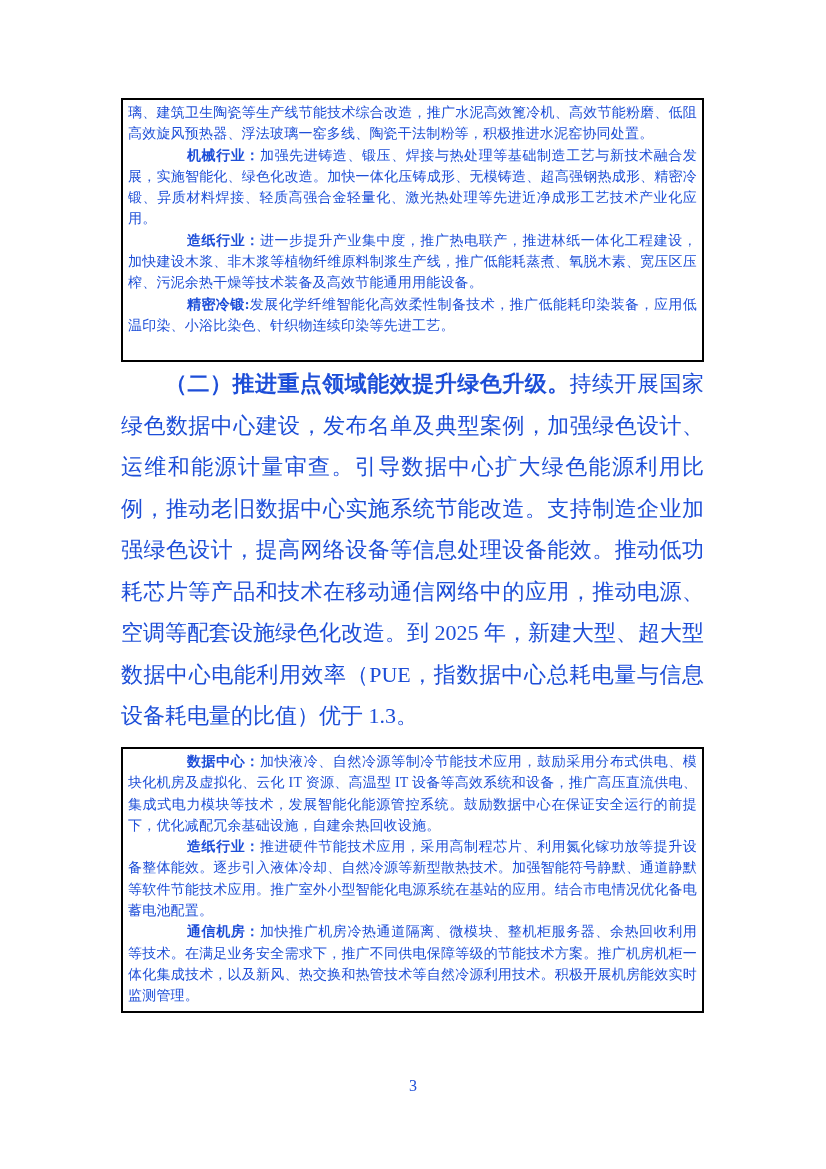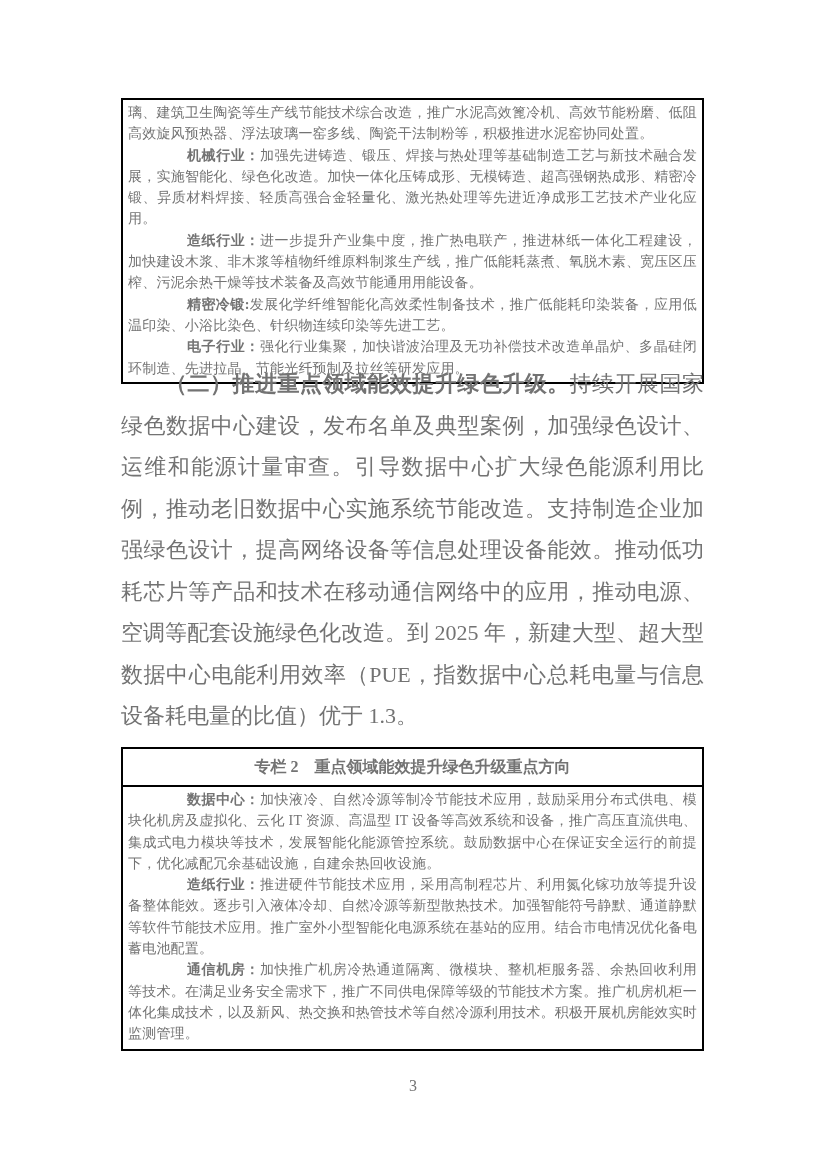--- a/index.html
+++ b/index.html
@@ -2,21 +2,21 @@
 <html><head>
 <meta charset="utf-8">
 <style>
   html, body { margin: 0; padding: 0; }
   body { background: #ffffff; }
   #page {
     position: relative;
     width: 826px;
     height: 1169px;
     background: #ffffff;
-    color: #737373;
+    color: #1d4ed8;
     font-family: "Liberation Serif", "DejaVu Serif", serif;
     overflow: hidden;
   }
 
   
   .colbox {
     position: absolute;
     left: 121px;
     width: 583px;
     border: 2px solid #000;
@@ -77,30 +77,28 @@
 <body>
 
 <div id="page">
 
   <div class="colbox" id="industry-box">
     <div id="industry-paras">
         <p class="box-para"><span>璃、建筑卫生陶瓷等生产线节能技术综合改造，推广水泥高效篦冷机、高效节能粉磨、低阻高效旋风预热器、浮法玻璃一窑多线、陶瓷干法制粉等，积极推进水泥窑协同处置。</span></p>
         <p class="box-para indent"><span class="lead">机械行业：</span><span>加强先进铸造、锻压、焊接与热处理等基础制造工艺与新技术融合发展，实施智能化、绿色化改造。加快一体化压铸成形、无模铸造、超高强钢热成形、精密冷锻、异质材料焊接、轻质高强合金轻量化、激光热处理等先进近净成形工艺技术产业化应用。</span></p>
         <p class="box-para indent"><span class="lead">造纸行业：</span><span>进一步提升产业集中度，推广热电联产，推进林纸一体化工程建设，加快建设木浆、非木浆等植物纤维原料制浆生产线，推广低能耗蒸煮、氧脱木素、宽压区压榨、污泥余热干燥等技术装备及高效节能通用用能设备。</span></p>
         <p class="box-para indent"><span class="lead">精密冷锻:</span><span>发展化学纤维智能化高效柔性制备技术，推广低能耗印染装备，应用低温印染、小浴比染色、针织物连续印染等先进工艺。</span></p>
-        <p class="box-para indent"><span class="lead">电子行业：</span><span>强化行业集聚，加快谐波治理及无功补偿技术改造单晶炉、多晶硅闭环制造、先进拉晶、节能光纤预制及拉丝等研发应用。</span></p>
       </div>
   </div>
 
   <p id="section-para">
     <strong id="section-heading">（二）推进重点领域能效提升绿色升级。</strong><span>持续开展国家绿色数据中心建设，发布名单及典型案例，加强绿色设计、运维和能源计量审查。引导数据中心扩大绿色能源利用比例，推动老旧数据中心实施系统节能改造。支持制造企业加强绿色设计，提高网络设备等信息处理设备能效。推动低功耗芯片等产品和技术在移动通信网络中的应用，推动电源、空调等配套设施绿色化改造。到 2025 年，新建大型、超大型数据中心电能利用效率（PUE，指数据中心总耗电量与信息设备耗电量的比值）优于 1.3。</span>
   </p>
 
   <div class="colbox" id="column2-box">
-    <div id="column2-title">专栏 2　重点领域能效提升绿色升级重点方向</div>
     <div id="column2-paras">
         <p class="box-para indent"><span class="lead">数据中心：</span><span>加快液冷、自然冷源等制冷节能技术应用，鼓励采用分布式供电、模块化机房及虚拟化、云化 IT 资源、高温型 IT 设备等高效系统和设备，推广高压直流供电、集成式电力模块等技术，发展智能化能源管控系统。鼓励数据中心在保证安全运行的前提下，优化减配冗余基础设施，自建余热回收设施。</span></p>
         <p class="box-para indent"><span class="lead">造纸行业：</span><span>推进硬件节能技术应用，采用高制程芯片、利用氮化镓功放等提升设备整体能效。逐步引入液体冷却、自然冷源等新型散热技术。加强智能符号静默、通道静默等软件节能技术应用。推广室外小型智能化电源系统在基站的应用。结合市电情况优化备电蓄电池配置。</span></p>
         <p class="box-para indent"><span class="lead">通信机房：</span><span>加快推广机房冷热通道隔离、微模块、整机柜服务器、余热回收利用等技术。在满足业务安全需求下，推广不同供电保障等级的节能技术方案。推广机房机柜一体化集成技术，以及新风、热交换和热管技术等自然冷源利用技术。积极开展机房能效实时监测管理。</span></p>
       </div>
   </div>
 
   <div id="page-footer">3</div>
 
 </div>

